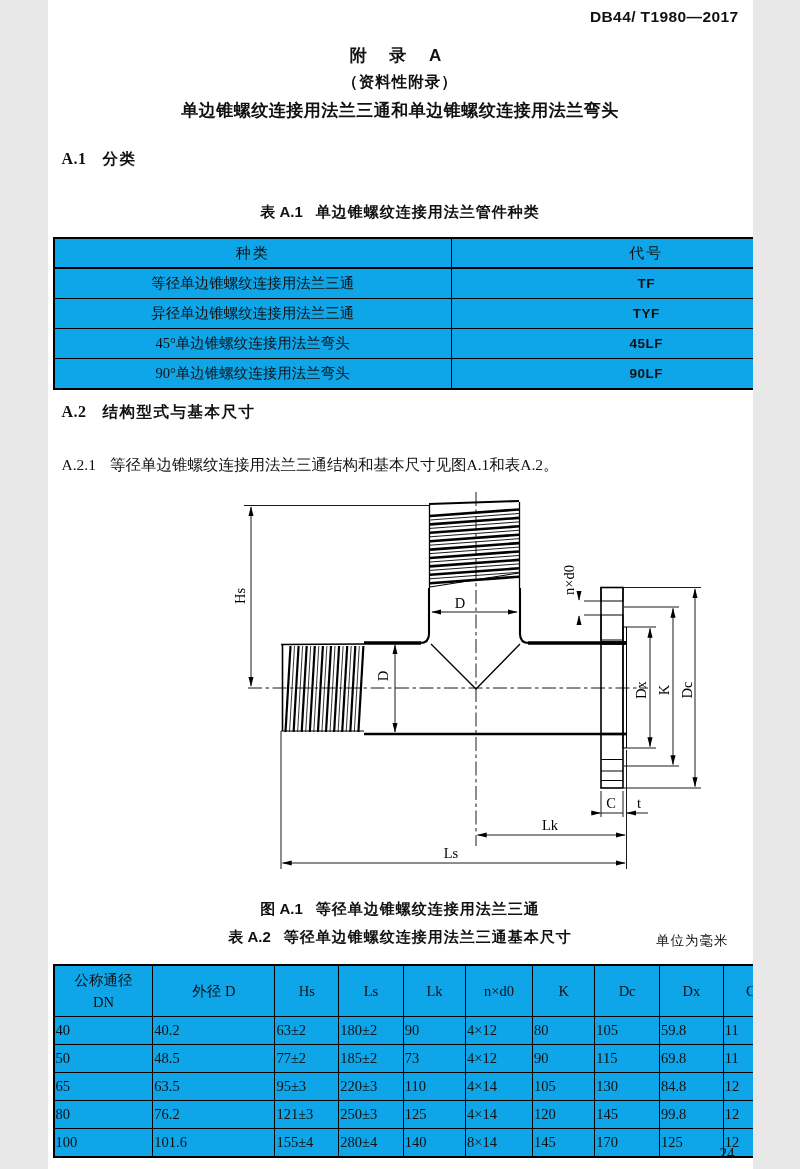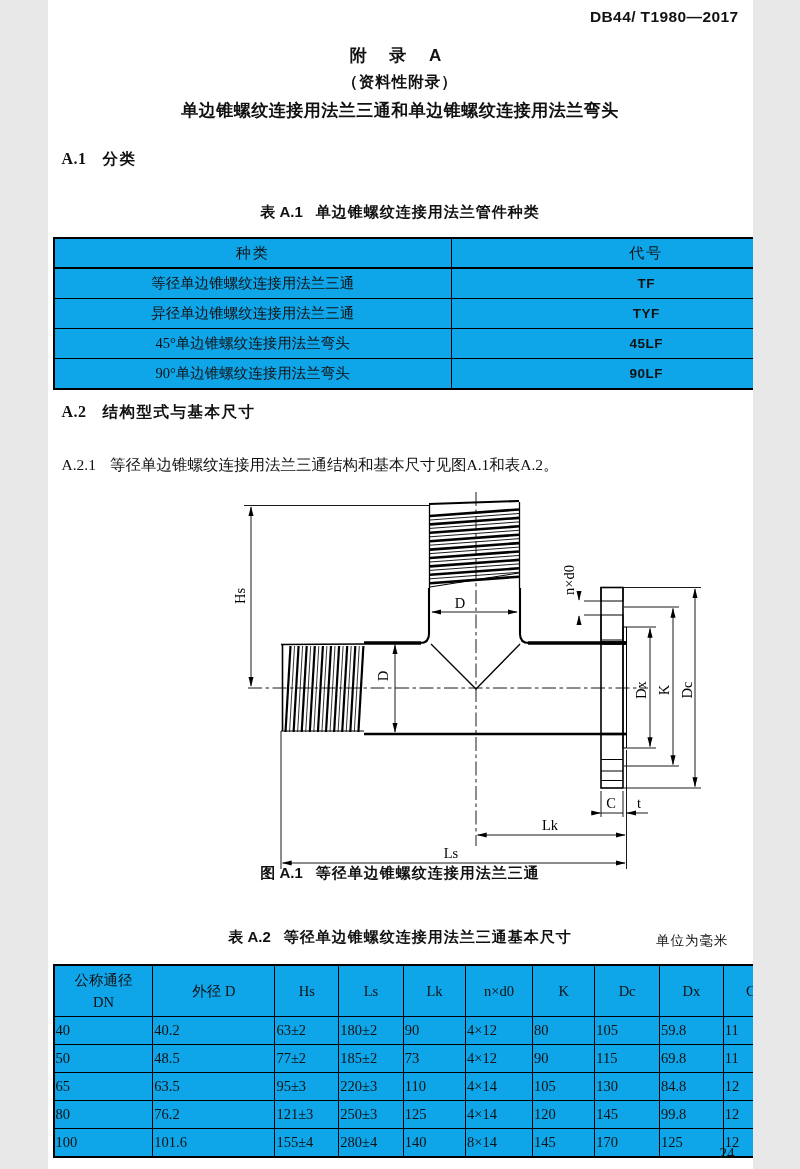--- a/index.html
+++ b/index.html
@@ -14,21 +14,21 @@
   .shead{font:bold 15.5px "Liberation Sans",sans-serif;text-align:center;}
   .snum{font:bold 16px "Liberation Serif",serif;margin-right:16px;letter-spacing:.5px;}
   .stitle{letter-spacing:1.5px;}
   .hA1{top:149px;left:14px;}
   .hA2{top:402px;left:14px;}
   .pA21{top:455px;left:14px;font:15.5px "Liberation Serif",serif;}
   .pA21 .pnum{margin-right:14px;}
   .cap{font:bold 15px "Liberation Sans",sans-serif;}
   .cap .cap-t{margin-left:13px;letter-spacing:1px;font-family:Liberation Mono, monospace;}
   .capA1{top:203px;}
-  .capF1{top:864px;}
+  .capF1{top:900px;}
   .capT2{top:928px;}
   .unit{top:932px;right:24px;font:13.5px "Liberation Serif",serif;letter-spacing:1px;}
   .pageno{top:1145px;right:18px;font:15px "Liberation Serif",serif;}
   
   table{border-collapse:collapse;table-layout:fixed;background:#0ea5e9;}
   .tblA1{left:5px;top:237px;width:790px;border:2px solid #000;}
   .tblA1 th{height:26px;border:1px solid #000;border-bottom:2.4px solid #000;
             font:15px "Liberation Serif",serif;font-weight:normal;letter-spacing:2px;}
   .tblA1 td{height:27px;border:1px solid #000;text-align:center;font:14.5px "Liberation Serif",serif;}
   .tblA1 td.code{font:600 13.5px "Liberation Sans",sans-serif;letter-spacing:.5px;}

